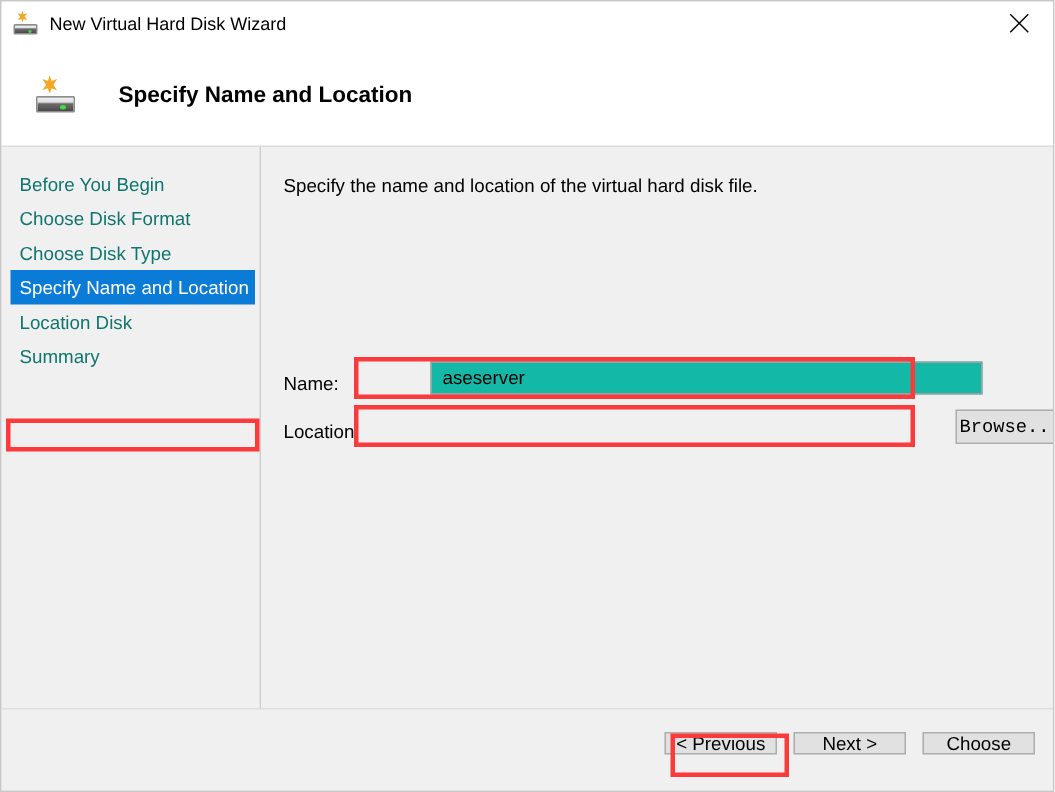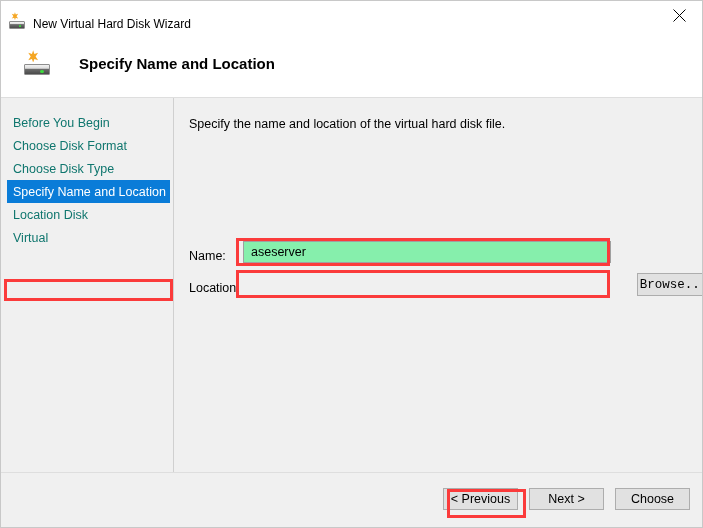--- a/index.html
+++ b/index.html
@@ -26,21 +26,21 @@
 
   
   #titlebar {
     position: absolute;
     left: 0;
     top: 0;
     width: 701px;
     height: 29px;
     background: #ffffff;
     display: flex;
-    align-items: flex-end;
+    align-items: center;
   }
   #titlebar-icon {
     margin-left: 7px;
     width: 18px;
     height: 18px;
     position: relative;
     flex: 0 0 auto;
   }
   #titlebar-title {
     margin-left: 7px;
@@ -206,26 +206,27 @@
     width: 54px;
     font-size: 12.5px;
     color: #000000;
     white-space: nowrap;
     flex: 0 0 auto;
   }
   .field-input {
     height: 22px;
     box-sizing: border-box;
     border: 1px solid #a0a0a0;
-    background: #86efac;
+    background: #14b8a6;
     font-family: "Liberation Sans", sans-serif;
     font-size: 12.5px;
     color: #000000;
     outline: none;
     padding: 0 2px;
+    margin-left: 44px;
   }
   #input-name { width: 368px; padding-left: 7px; }
   #input-location { width: 368px; padding-left: 2px; }
 
   .input-annotation {
     position: absolute;
     border: 3px solid #fb3b3b;
     box-sizing: border-box;
     pointer-events: none;
   }
@@ -271,21 +272,21 @@
   }
   #footer-buttons {
     position: absolute;
     right: 12px;
     top: 15px;
     display: flex;
     gap: 11px;
   }
   .footer-button {
     width: 75px;
-    height: 22px;
+    height: 15px;
     background: #e1e1e1;
     border: 1px solid #adadad;
     font-family: "Liberation Sans", sans-serif;
     font-size: 12.5px;
     color: #000000;
     cursor: default;
     padding: 0;
   }
   #ann-next {
     position: absolute;
@@ -351,21 +352,21 @@
       <div class="nav-item">
         <span>Choose Disk Type</span>
       </div>
       <div class="nav-item selected">
         <span>Specify Name and Location</span>
       </div>
       <div class="nav-item">
         <span>Location Disk</span>
       </div>
       <div class="nav-item">
-        <span>Virtual</span>
+        <span>Summary</span>
       </div>
       <div class="nav-annotation"></div>
     </div>
 
     <div id="main">
       <div id="intro-text">Specify the name and location of the virtual hard disk file.</div>
 
       <div class="field-row" id="row-name">
         <span class="field-label">Name:</span>
         <input class="field-input" id="input-name" type="text" value="aseserver" style="">

